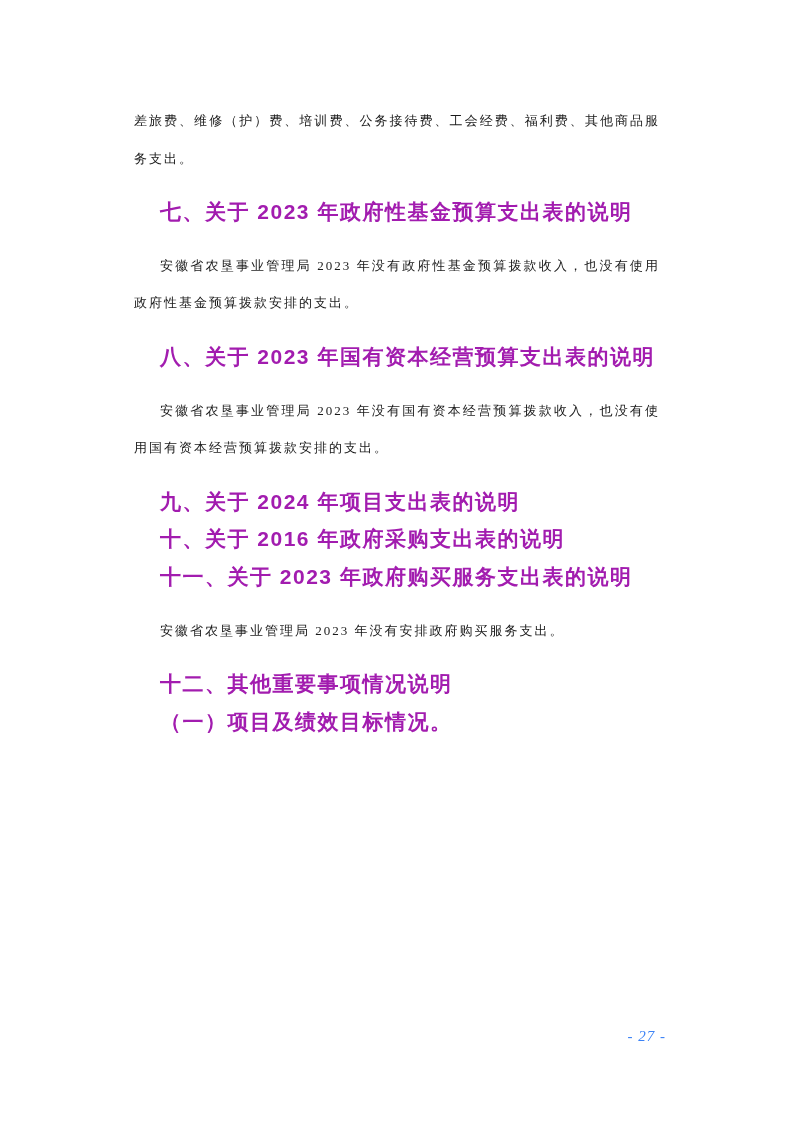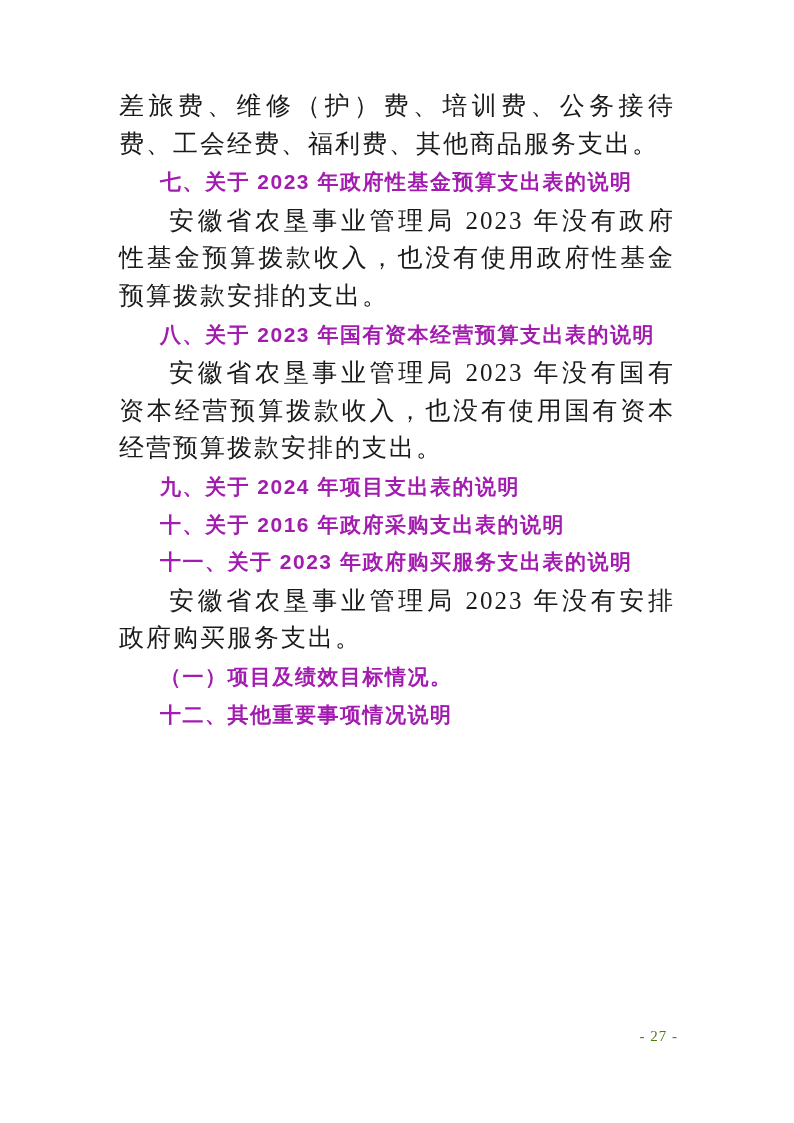--- a/index.html
+++ b/index.html
@@ -15,23 +15,23 @@
     background: #ffffff;
     overflow: hidden;
   }
   .content {
     position: absolute;
     left: 118px;
     top: 86px;
     width: 558px;
   }
   .para {
-    margin: 1px;
+    margin: 16px;
     font-family: "Liberation Serif", "DejaVu Serif", serif;
-    font-size: 25px;
+    font-size: 13px;
     line-height: 37.6px;
     color: #1a1a1a;
     letter-spacing: 2px;
     text-align: justify;
     text-justify: inter-character;
   }
   .para.indent {
     text-indent: 2em;
   }
   .heading {
@@ -41,25 +41,26 @@
     font-size: 21px;
     line-height: 37.6px;
     color: #a21caf;
     letter-spacing: 1.5px;
     text-indent: 2em;
     text-align: left;
   }
   .footer-pagenum {
     position: absolute;
     top: 1028px;
-    right: 116px;
+    right: 128px;
     font-family: "Liberation Serif", "DejaVu Serif", serif;
     font-size: 15px;
-    color: #4d7c0f;
+    color: #3b82f6;
     letter-spacing: 1px;
+    font-style: italic;
   }
 </style>
 </head>
 <body>
 
 <div class="page">
   <div class="content">
 
     <p class="para">差旅费、维修（护）费、培训费、公务接待费、工会经费、福利费、其他商品服务支出。</p>
 
@@ -74,20 +75,20 @@
     <p class="heading">九、关于 2024 年项目支出表的说明</p>
 
 
     <p class="heading">十、关于 2016 年政府采购支出表的说明</p>
 
 
     <p class="heading">十一、关于 2023 年政府购买服务支出表的说明</p>
 
     <p class="para indent">安徽省农垦事业管理局 2023 年没有安排政府购买服务支出。</p>
 
+    <p class="heading">十二、其他重要事项情况说明</p>
+
     <p class="heading">（一）项目及绩效目标情况。</p>
-
-    <p class="heading">十二、其他重要事项情况说明</p>
 
   </div>
 
   <div class="footer-pagenum">- 27 -</div>
 </div>
 
 </body></html>

